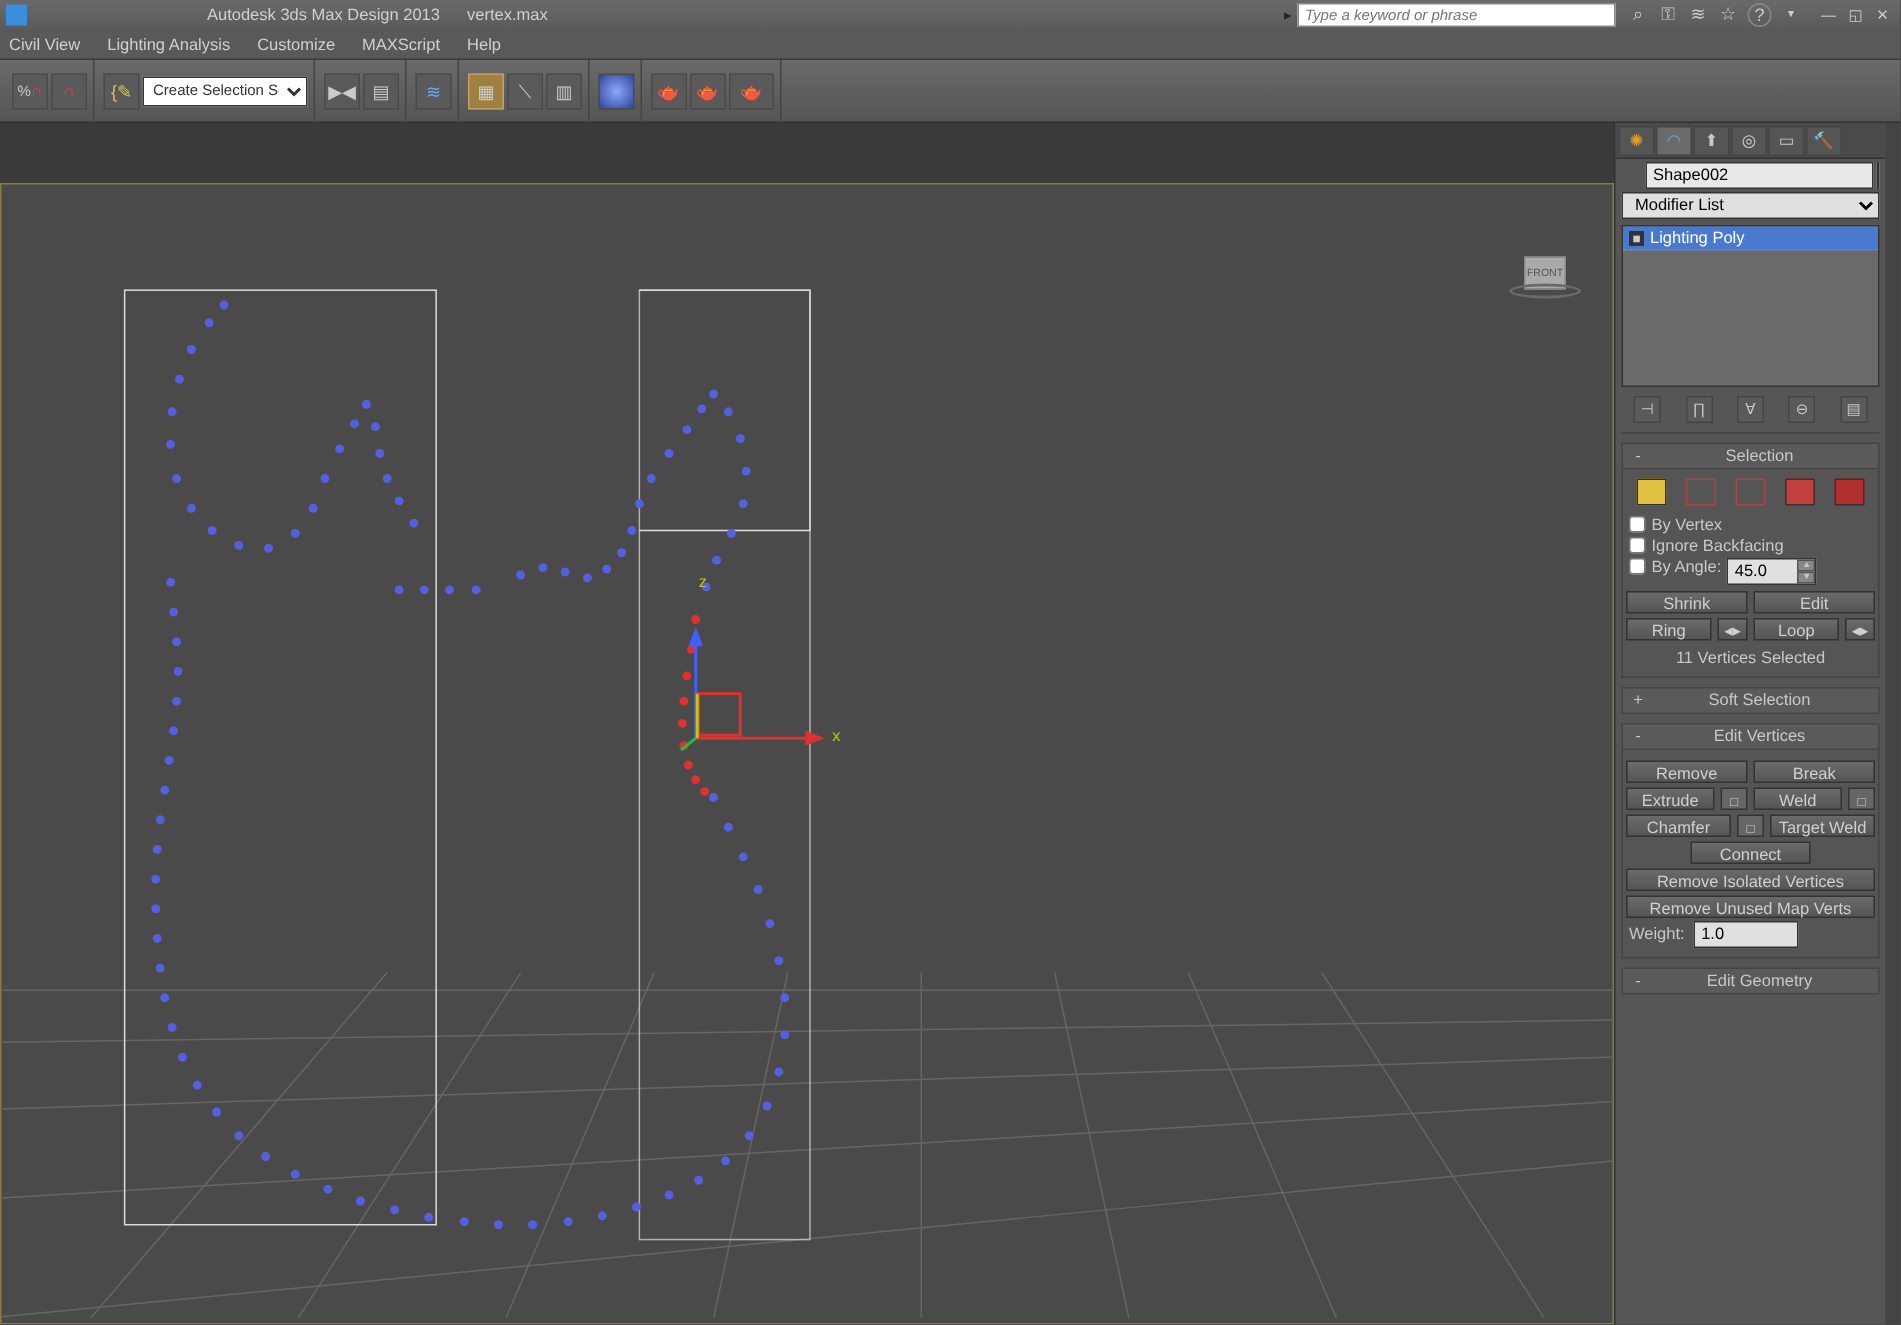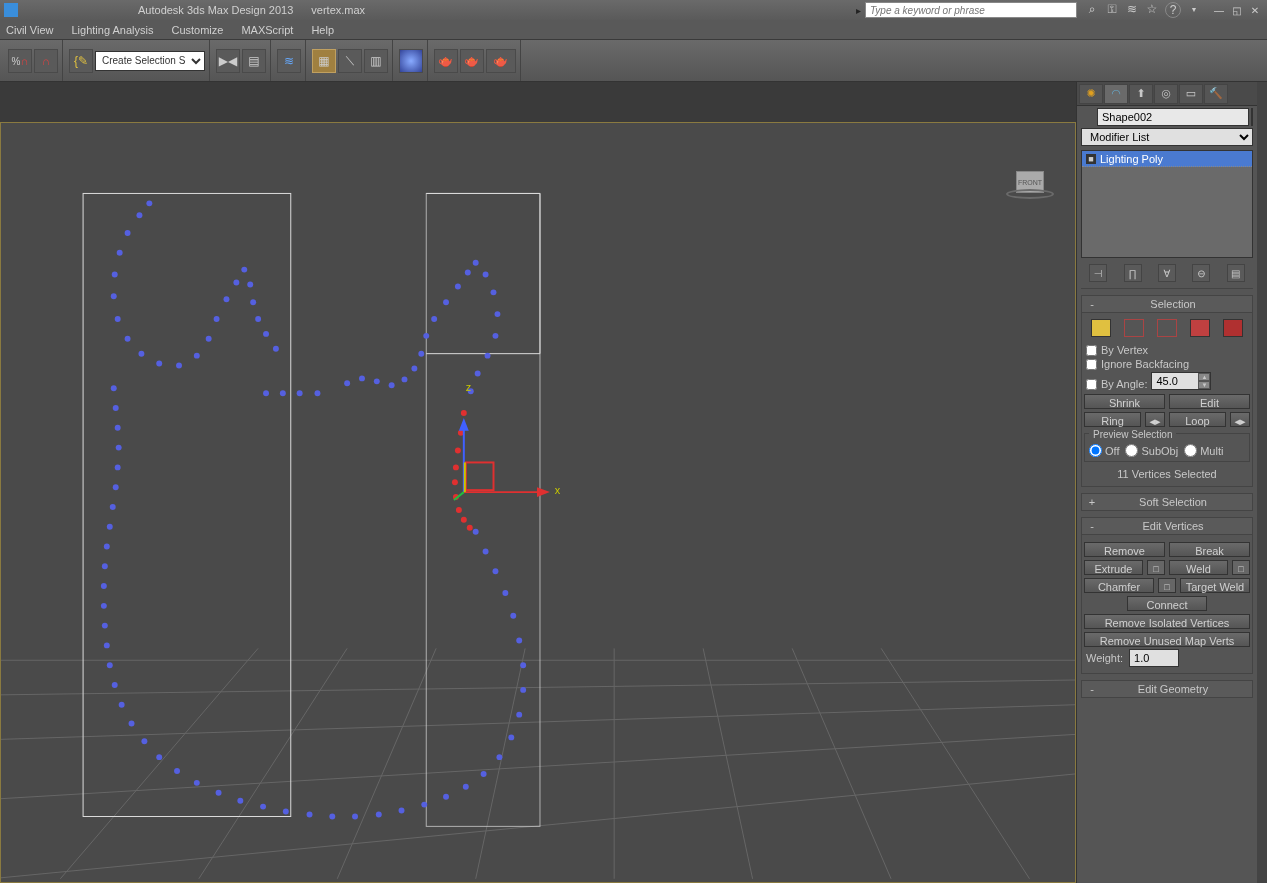--- a/index.html
+++ b/index.html
@@ -62,21 +62,21 @@
 .rollout-hdr .pm { width:12px; text-align:center; }
 .rollout-hdr .ttl { flex:1; text-align:center; }
 .rollout-body { padding:4px 2px; border:1px solid #444; border-top:none; background:#555; }
 
 .sel-icons { display:flex; justify-content:space-around; padding:2px 0 6px; }
 .sel-icon { width:20px; height:18px; border:1px solid #333; background:#5a5a5a; }
 .sel-icon.on { background:#e0c040; }
 .sel-icon.red { background:#c04040; }
 .sel-icon.red2 { background:#b03030; }
 
-.chk { display:flex; align-items:flex-end; gap:4px; padding:1px 2px; }
+.chk { display:flex; align-items:flex-start; gap:4px; padding:1px 2px; }
 .chk input { width:11px; height:11px; }
 .spin { display:flex; align-items:center; height:18px; border:1px solid #333; background:#e0e0e0; flex:1; }
 .spin input { flex:1; border:none; background:transparent; padding:0 4px; font-size:11px; }
 .spin .arrows { width:12px; display:flex; flex-direction:column; }
 .spin .ar { height:8px; background:#888; border:1px solid #555; font-size:6px; text-align:center; line-height:6px; cursor:pointer; }
 
 .btn-row { display:flex; gap:4px; margin-top:3px; }
 .pbtn { flex:1; height:15px; background:linear-gradient(#6a6a6a,#555); border:1px solid #333; text-align:center; line-height:16px; cursor:pointer; color:#d0d0d0; }
 .pbtn.narrow { flex:0 0 20px; }
 .pbtn.settings { flex:0 0 18px; background:#666; font-size:9px; }
@@ -394,37 +394,20 @@
         <div class="btn-row">
           <div class="pbtn">Shrink</div>
           <div class="pbtn">Edit</div>
         </div>
         <div class="btn-row">
           <div class="pbtn">Ring</div>
           <div class="pbtn narrow">◂▸</div>
           <div class="pbtn">Loop</div>
           <div class="pbtn narrow">◂▸</div>
         </div>
-        <div class="preview-group">
-          <span class="lbl">Preview Selection</span>
-          <div class="radio-row">
-            <label>
-                <input type="radio" name="pv" checked="" style="">
-                <span>Off</span>
-              </label>
-            <label>
-                <input type="radio" name="pv" style="">
-                <span>SubObj</span>
-              </label>
-            <label>
-                <input type="radio" name="pv" style="">
-                <span>Multi</span>
-              </label>
-          </div>
-        </div>
         <div class="status-line">11 Vertices Selected</div>
       </div>
 
       
       <div class="rollout-hdr">
         <span class="pm">+</span>
         <span class="ttl">Soft Selection</span>
       </div>
 
       
@@ -452,21 +435,21 @@
             <div class="pbtn" style="flex:0 0 80px;margin:0 auto;">Connect</div>
           </div>
         <div class="btn-row">
             <div class="pbtn">Remove Isolated Vertices</div>
           </div>
         <div class="btn-row">
             <div class="pbtn">Remove Unused Map Verts</div>
           </div>
         <div class="weight-row">
           <span>Weight:</span>
-          <div class="spin" style="width:50px;flex:none;">
+          <div class="spin" style="width:70px;flex:none;">
             <input value="1.0" style="">
 
           </div>
         </div>
       </div>
 
       
       <div class="rollout-hdr">
         <span class="pm">-</span>
         <span class="ttl">Edit Geometry</span>

